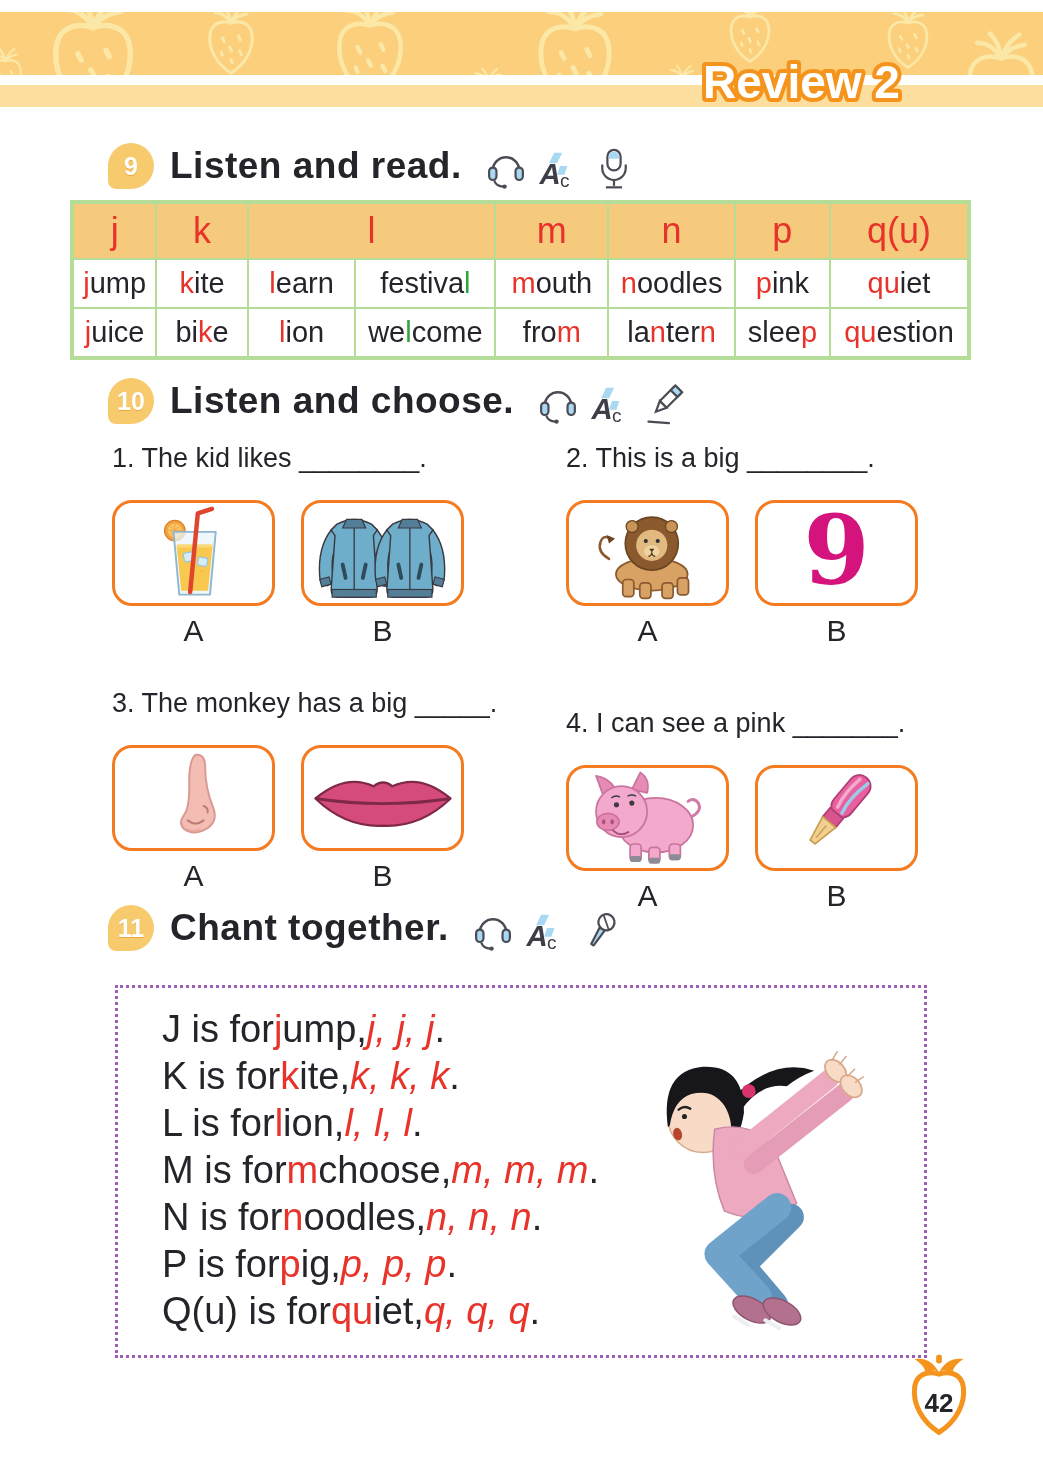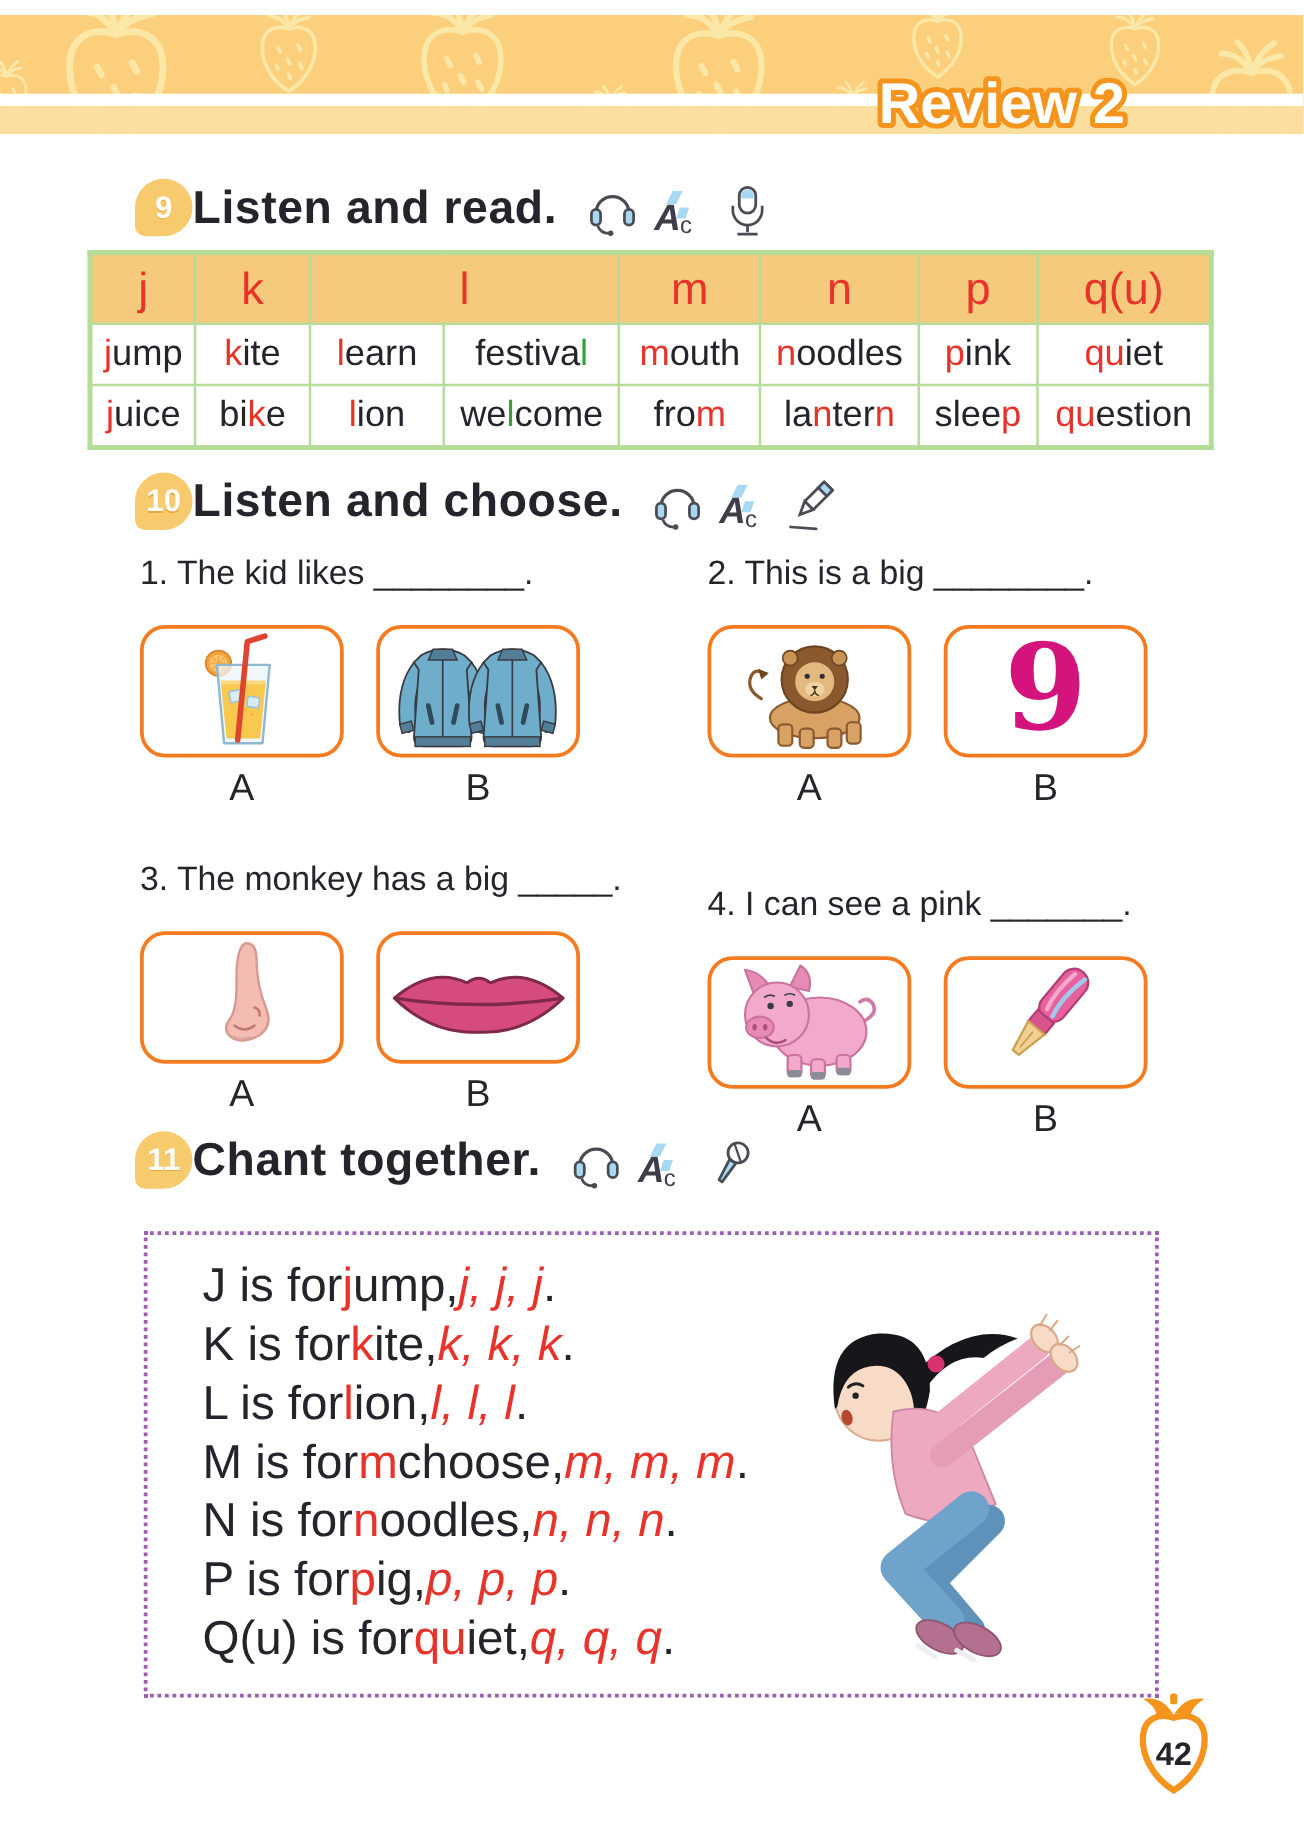--- a/index.html
+++ b/index.html
@@ -12,21 +12,21 @@
   .hdr .subband{position:absolute;left:0;top:73px;width:100%;height:22px;background:#FCDF9F;}
   .berry{position:absolute;color:#FBE7A6;}
   .review-svg{position:absolute;left:695px;top:38px;width:240px;height:62px;z-index:3;}
   .review-svg text{font-family:"Liberation Sans",sans-serif;font-weight:bold;}
 
   
   .sec{position:absolute;display:flex;align-items:center;}
   .badge{width:46px;height:46px;background:#F8CA6E;border-radius:50% 50% 50% 8px;
          display:flex;align-items:center;justify-content:center;color:#fff;
          font-weight:bold;font-size:25px;text-shadow:0 1px 0 #E5A93F;flex:0 0 auto;}
-  .sec-title{font-size:37px;font-weight:600;color:#26242B;letter-spacing:.5px;}
+  .sec-title{margin-left:16px;font-size:37px;font-weight:600;color:#26242B;letter-spacing:.5px;}
   .sec-icons{display:flex;align-items:center;gap:10px;margin-left:22px;margin-top:6px;}
   .sec-icons svg{width:44px;height:46px;}
 
   
   table.ltable{position:absolute;left:70px;top:200px;width:901px;border-collapse:collapse;
                background:#fff;border:4px solid #B5DD97;table-layout:fixed;}
   .ltable th,.ltable td{border:2px solid #B5DD97;text-align:center;padding:0;}
   .ltable th{background:#F6CA7D;color:#E8332A;font-size:36px;font-weight:500;height:54px;}
   .ltable td{font-size:29px;height:47px;color:#26242B;}
 

